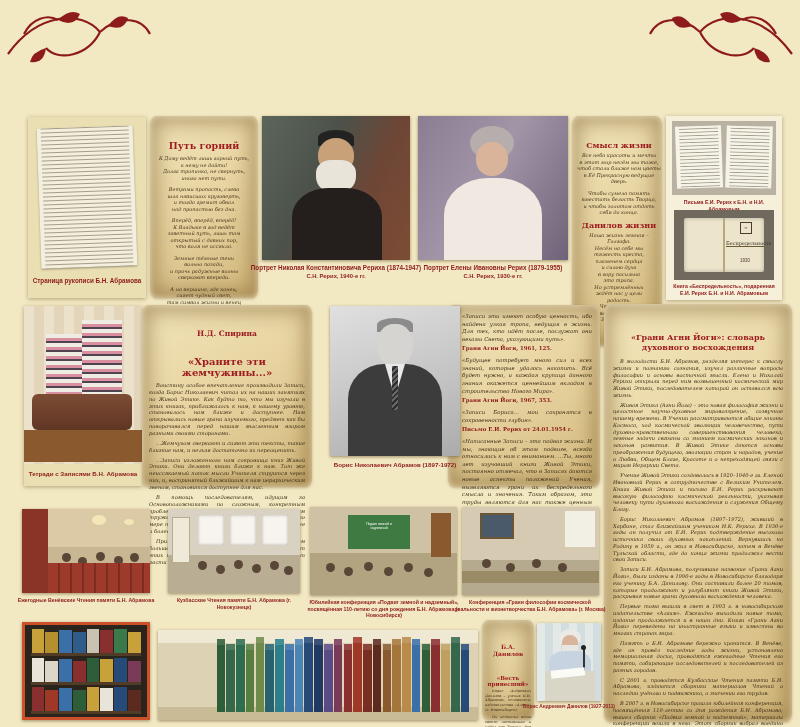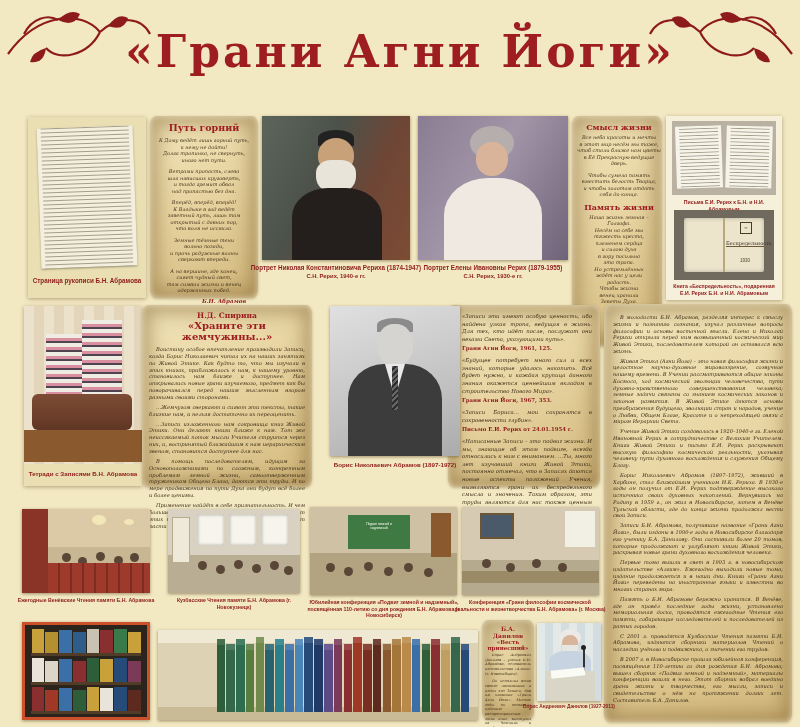--- a/index.html
+++ b/index.html
@@ -8,21 +8,21 @@
   
   .abs{position:absolute;}
   .card{background:#eadfb2;box-shadow:0 1px 4px rgba(100,75,30,.45);}
   .whitecard{background:#f6efda;box-shadow:0 1px 4px rgba(100,75,30,.45);}
   .parch{background:linear-gradient(150deg,#f2e5ba 0%,#e7d3a0 48%,#d2b87c 100%);
          border-radius:6px/9px;
          box-shadow:inset 0 0 6px rgba(255,250,225,.7), inset 0 0 20px 7px rgba(118,86,34,.5),
                     0 1px 3px rgba(100,75,30,.35);}
   .photo{box-shadow:0 1px 3px rgba(90,70,30,.55);overflow:hidden;position:absolute;}
   .cap{position:absolute;color:#8e1b1b;font-weight:bold;text-align:center;line-height:1.25;}
-  .ptitle{color:#9d1d20;font-family:"DejaVu Serif",serif;font-weight:bold;text-align:center;}
+  .ptitle{color:#9d1d20;font-family:"DejaVu Serif",serif;font-weight:bold;text-align:center;margin-top:18px;}
   .pline{font-family:"DejaVu Serif",serif;font-style:italic;font-size:5px;color:#47351c;
          text-align:center;line-height:1.3;}
   .pline:empty{height:5px;}
   .sig{font-family:"DejaVu Serif",serif;font-style:italic;font-weight:bold;font-size:5.5px;
        color:#8e1b1b;text-align:right;margin-top:4px;padding-right:8px;}
   .spara p, .apara, .dpara p{font-family:"DejaVu Serif",serif;font-style:italic;color:#3f2f18;
        text-align:justify;margin:0 0 3px 0;text-indent:7px;}
   .qtext{font-family:"DejaVu Serif",serif;font-style:italic;color:#3f2f18;font-size:5.4px;
        line-height:1.4;text-align:justify;margin:0 0 2px 0;}
   .qcite{color:#8e1b1b;font-weight:bold;font-size:5.4px;font-family:"DejaVu Serif",serif;
@@ -164,21 +164,20 @@
       <path d="M96,28 C116,10 138,14 146,30"></path>
       <path d="M20,30 C28,14 44,10 54,16"></path>
     </g>
     <g fill="#8e1b1b">
       <path d="M54,16 q12,-12 22,-6 q-6,14 -22,6"></path>
       <path d="M104,22 q10,-14 20,-8 q-4,14 -20,8"></path>
       <path d="M42,44 q-14,4 -16,14 q14,2 16,-14"></path>
     </g>
   </svg>
 
-  <div id="page-title" class="abs">«Грани Агни Йоги»</div>
 
   <div class="abs card" style="left:28px;top:117px;width:118px;height:181px;">
     <div class="scene manu" style="left:11px;top:10px;width:96px;height:140px;"></div>
     <div class="cap" style="left:2px;top:160px;width:114px;font-size:6.3px;">Страница рукописи Б.Н. Абрамова</div>
   </div>
 
   <div class="abs parch" style="left:150px;top:116px;width:108px;height:182px;padding:6px 4px 0 4px;box-sizing:border-box;">
     <div class="ptitle" style="font-size:9.5px;margin-bottom:4px;">Путь горний</div>
     <div>
         <div class="pline">К Дому ведёт лишь горний путь,</div>
@@ -233,21 +232,21 @@
         <div class="pline">Все неба красоты и мечты</div>
         <div class="pline">в этот мир несём мы тоже,</div>
         <div class="pline">чтоб стали ближе нам цветы</div>
         <div class="pline">в Её Прекрасную ведущие дверь.</div>
         <div class="pline"></div>
         <div class="pline">Чтобы сумела память</div>
         <div class="pline">вместить белость Творца,</div>
         <div class="pline">и чтобы золотом отдать</div>
         <div class="pline">себя до конца.</div>
       </div>
-    <div class="ptitle" style="font-size:8px;margin:4px 0 2px 0;">Память жизни</div>
+    <div class="ptitle" style="font-size:8px;margin:4px 0 2px 0;">Данилов жизни</div>
     <div>
         <div class="pline">Наша жизнь земная –</div>
         <div class="pline">Голгофа.</div>
         <div class="pline">Несём на себе мы</div>
         <div class="pline">тяжесть креста,</div>
         <div class="pline">пламенем сердца</div>
         <div class="pline">и силою духа</div>
         <div class="pline">в гору посильна</div>
         <div class="pline">эта тропа.</div>
         <div class="pline">Но устремлённых</div>
@@ -312,20 +311,21 @@
     <p class="qcite">Грани Агни Йоги, 1961, 125.</p>
     <p class="qtext">«Будущее потребует много сил и всех знаний, которые удалось накопить. Всё будет нужно, и каждая крупица данного знания окажется ценнейшим вкладом в строительство Нового Мира».</p>
     <p class="qcite">Грани Агни Йоги, 1967, 353.</p>
     <p class="qtext">«Записи Бориса… мои сохранятся в сокровенности глубин».</p>
     <p class="qcite">Письмо Е.И. Рерих от 24.01.1954 г.</p>
     <p class="qtext">«Написанные Записи – это подвиг жизни. И мы, знающие об этом подвиге, всегда относились к ним с вниманием. …Ты, много лет изучавший книги Живой Этики, постоянно отмечал, что в Записях даются новые аспекты положений Учения, выявляются грани их беспредельного смысла и значения. Таким образом, эти труды являются для нас также ценным пособием для постижения и изучения Живой Этики. Значимость этих Записей ещё более будет возрастать и приниматься людьми».</p>
     <p class="qcite">Спирина Н.Д. «Подвиг земной и надземный»</p>
   </div>
 
   <div class="abs parch" style="left:604px;top:304px;width:188px;height:418px;padding:10px 9px 0 9px;box-sizing:border-box;">
+    <div class="ptitle" style="font-size:8px;margin-bottom:6px;">«Грани Агни Йоги»: словарь духовного восхождения</div>
     <div style="font-size:5.1px;line-height:1.33;">
         <p class="apara">В молодости Б.Н. Абрамов, разделяя интерес к смыслу жизни и познанию сознания, изучал различные вопросы философии и основы восточной мысли. Елена и Николай Рерихи открыли перед ним возвышенный космический мир Живой Этики, последователем которой он оставался всю жизнь.</p>
         <p class="apara">Живая Этика (Агни Йога) – это новая философия жизни и целостное научно-духовное мировоззрение, созвучное нашему времени. В Учении рассматриваются общие законы Космоса, ход космической эволюции человечества, пути духовно-нравственного совершенствования человека; земные задачи связаны со знанием космических законов и законов развития. В Живой Этике даются основы преображения будущего, эволюции стран и народов, учение о Любви, Общем Благе, Красоте и о непреходящей связи с миром Иерархии Света.</p>
         <p class="apara">Учение Живой Этики создавалось в 1920–1940-е гг. Еленой Ивановной Рерих в сотрудничестве с Великим Учителем. Книги Живой Этики и письма Е.И. Рерих раскрывают высокую философию космической реальности, указывая человеку пути духовного восхождения и служения Общему Благу.</p>
         <p class="apara">Борис Николаевич Абрамов (1897–1972), живший в Харбине, стал ближайшим учеником Н.К. Рериха. В 1930-е годы он получил от Е.И. Рерих подтверждение высокого источника своих духовных накоплений. Вернувшись на Родину в 1959 г., он жил в Новосибирске, затем в Венёве Тульской области, где до конца жизни продолжал вести свои Записи.</p>
         <p class="apara">Записи Б.Н. Абрамова, получившие название «Грани Агни Йоги», были изданы в 1990-е годы в Новосибирске благодаря его ученику Б.А. Данилову. Они составили более 20 томов, которые продолжают и углубляют книги Живой Этики, раскрывая новые грани духовного восхождения человека.</p>
         <p class="apara">Первые тома вышли в свет в 1993 г. в новосибирском издательстве «Алгим». Ежегодно выходили новые тома; издание продолжается и в наши дни. Книги «Грани Агни Йоги» переведены на иностранные языки и известны во многих странах мира.</p>
         <p class="apara">Память о Б.Н. Абрамове бережно хранится. В Венёве, где он провёл последние годы жизни, установлена мемориальная доска, проводятся ежегодные Чтения его памяти, собирающие исследователей и последователей из разных городов.</p>
         <p class="apara">С 2001 г. проводятся Кузбасские Чтения памяти Б.Н. Абрамова, издаются сборники материалов Чтений о наследии учёного и подвижника, о значении его трудов.</p>
         <p class="apara">В 2007 г. в Новосибирске прошла юбилейная конференция, посвящённая 110-летию со дня рождения Б.Н. Абрамова; вышел сборник «Подвиг земной и надземный», материалы конференции вошли в него. Этот сборник вобрал воедино грани жизни и творчества, его мысли, записи и свидетельства о нём на протяжении долгих лет. Составитель Б.А. Данилов.</p>

